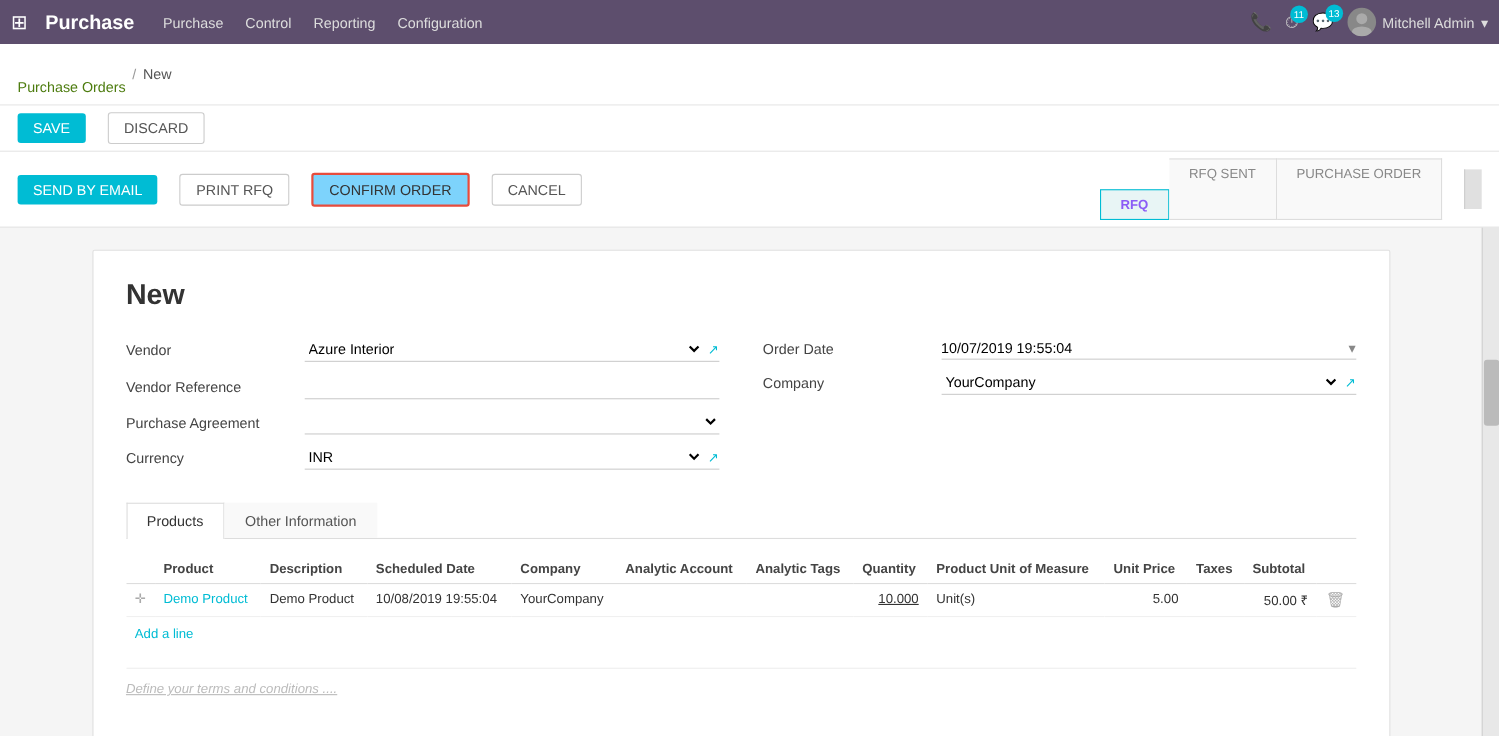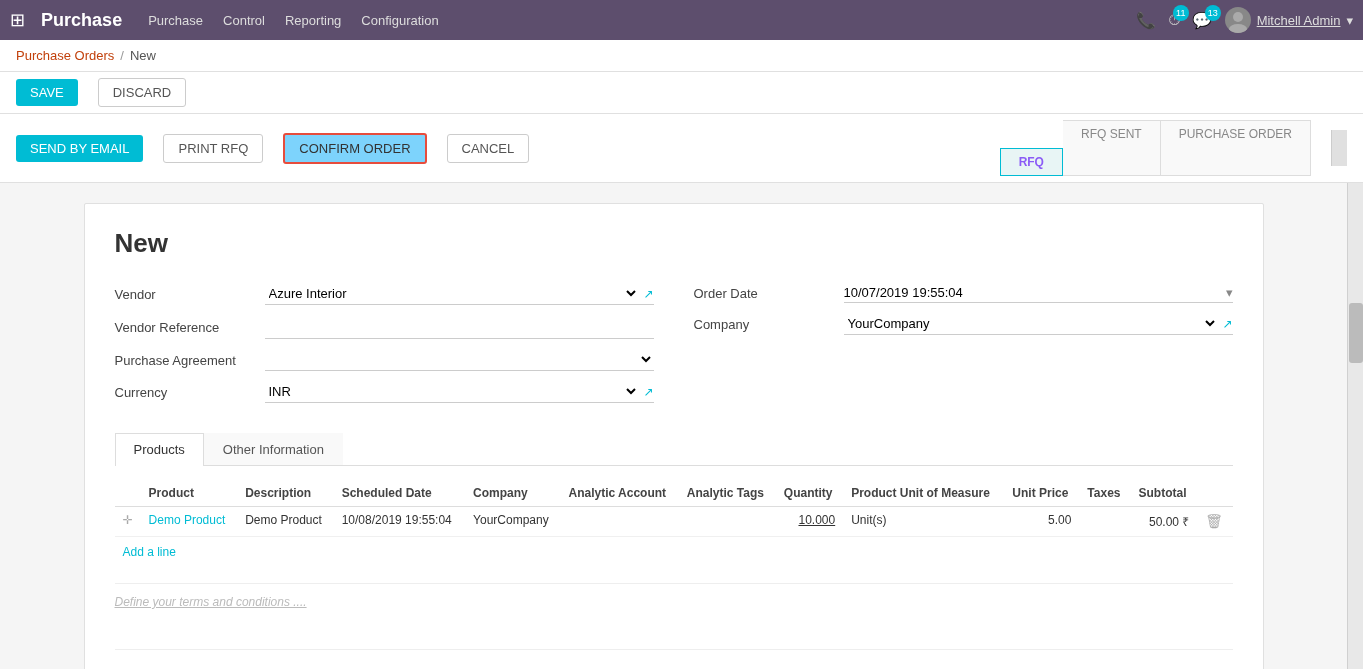--- a/index.html
+++ b/index.html
@@ -31,21 +31,21 @@
 
     
     .breadcrumb-bar {
       padding: 8px 16px;
       background: #fff;
       border-bottom: 1px solid #e0e0e0;
       display: flex;
       align-items: center;
       gap: 6px;
     }
-    .breadcrumb-link { color: #c2410c; cursor: pointer; font-size: 13px; }
+    .breadcrumb-link { color: #4d7c0f; cursor: pointer; font-size: 13px; margin-top: 24px; }
     .breadcrumb-sep { color: #999; }
     .breadcrumb-current { color: #555; font-size: 13px; }
 
     
     .action-bar {
       padding: 6px 16px;
       background: #fff;
       border-bottom: 1px solid #e0e0e0;
       display: flex;
       align-items: center;
@@ -101,21 +101,21 @@
     .form-grid {
       display: grid;
       grid-template-columns: 1fr 1fr;
       gap: 0 40px;
       margin-bottom: 20px;
     }
     .form-group {
       display: flex;
       align-items: center;
       margin-bottom: 10px;
-      gap: 10px;
+      gap: 22px;
     }
     .form-label {
       min-width: 140px;
       color: #444;
       font-size: 13px;
       font-weight: 500;
     }
     .form-input {
       flex: 1;
       border: none;
@@ -244,21 +244,21 @@
       💬
       <span class="badge">13</span>
     </span>
     <div class="user-info">
       <div class="user-avatar">
         <svg width="26" height="26" viewBox="0 0 26 26">
             <circle cx="13" cy="10" r="5" fill="#aaa"></circle>
             <ellipse cx="13" cy="22" rx="9" ry="5" fill="#aaa"></ellipse>
           </svg>
       </div>
-      <span style="color:#ddd; font-size:13px;text-decoration:underline;">Mitchell Admin</span>
+      <span style="color:#ddd; font-size:13px;">Mitchell Admin</span>
       <span style="color:#ddd;">▾</span>
     </div>
   </div>
 </div>
 
 <div class="breadcrumb-bar">
   <span class="breadcrumb-link">Purchase Orders</span>
   <span class="breadcrumb-sep">/</span>
   <span class="breadcrumb-current">New</span>
 </div>

